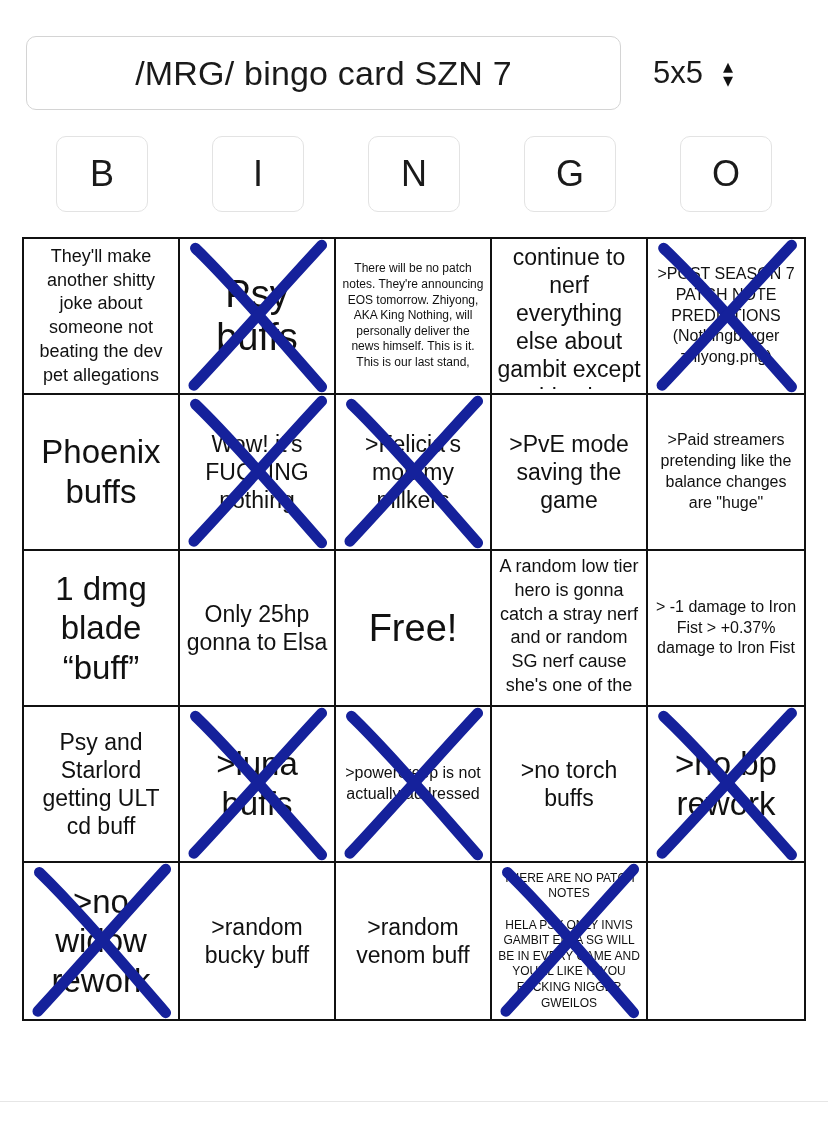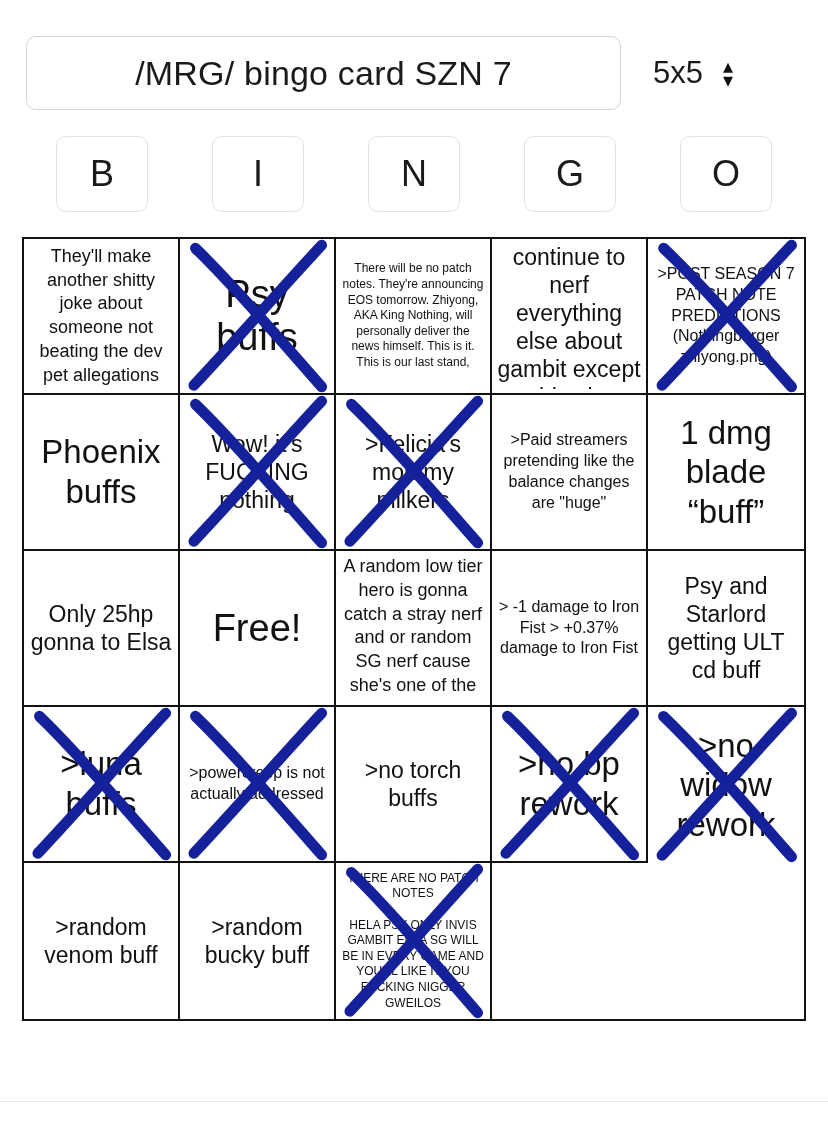--- a/index.html
+++ b/index.html
@@ -234,20 +234,23 @@
         <div class="cell">
           <div class="cell-text t-md clip-overflow">&gt;Felicia's mommy milkers</div>
           <div class="marker">
             <svg viewBox="0 0 100 100" preserveAspectRatio="none">
               <path d="M10 6 C 35 30, 62 62, 92 96" stroke="#15219b" stroke-width="7" fill="none" stroke-linecap="round"></path>
               <path d="M92 4 C 66 32, 38 64, 9 95" stroke="#15219b" stroke-width="7" fill="none" stroke-linecap="round"></path>
             </svg>
           </div>
         </div>
         <div class="cell">
+          <div class="cell-text t-md clip-overflow">&gt;PvE mode saving the game</div>
+        </div>
+        <div class="cell">
           <div class="cell-text t-sm clip-overflow">&gt;Paid streamers pretending like the balance changes are "huge"</div>
         </div>
         <div class="cell">
           <div class="cell-text t-lg clip-overflow">1 dmg blade “buff”</div>
         </div>
         <div class="cell">
           <div class="cell-text t-md clip-overflow">Only 25hp gonna to Elsa</div>
         </div>
         <div class="cell">
           <div class="cell-text t-xl clip-overflow">Free!</div>
@@ -294,24 +297,24 @@
         <div class="cell lastrow">
           <div class="cell-text t-lg clip-overflow">&gt;no widow rework</div>
           <div class="marker">
             <svg viewBox="0 0 100 100" preserveAspectRatio="none">
               <path d="M10 6 C 35 30, 62 62, 92 96" stroke="#15219b" stroke-width="7" fill="none" stroke-linecap="round"></path>
               <path d="M92 4 C 66 32, 38 64, 9 95" stroke="#15219b" stroke-width="7" fill="none" stroke-linecap="round"></path>
             </svg>
           </div>
         </div>
         <div class="cell lastrow">
+          <div class="cell-text t-md clip-overflow">&gt;random bucky buff</div>
+        </div>
+        <div class="cell lastrow">
           <div class="cell-text t-md clip-overflow">&gt;random venom buff</div>
-        </div>
-        <div class="cell lastrow">
-          <div class="cell-text t-md clip-overflow">&gt;random bucky buff</div>
         </div>
         <div class="cell lastrow">
           <div class="cell-text t-xxs clip-overflow">THERE ARE NO PATCH NOTES<br><br>HELA PSY ONLY INVIS GAMBIT ELSA SG WILL BE IN EVERY GAME AND YOU'LL LIKE IT YOU FUCKING NIGGER GWEILOS</div>
           <div class="marker">
             <svg viewBox="0 0 100 100" preserveAspectRatio="none">
               <path d="M10 6 C 35 30, 62 62, 92 96" stroke="#15219b" stroke-width="7" fill="none" stroke-linecap="round"></path>
               <path d="M92 4 C 66 32, 38 64, 9 95" stroke="#15219b" stroke-width="7" fill="none" stroke-linecap="round"></path>
             </svg>
           </div>
         </div>

